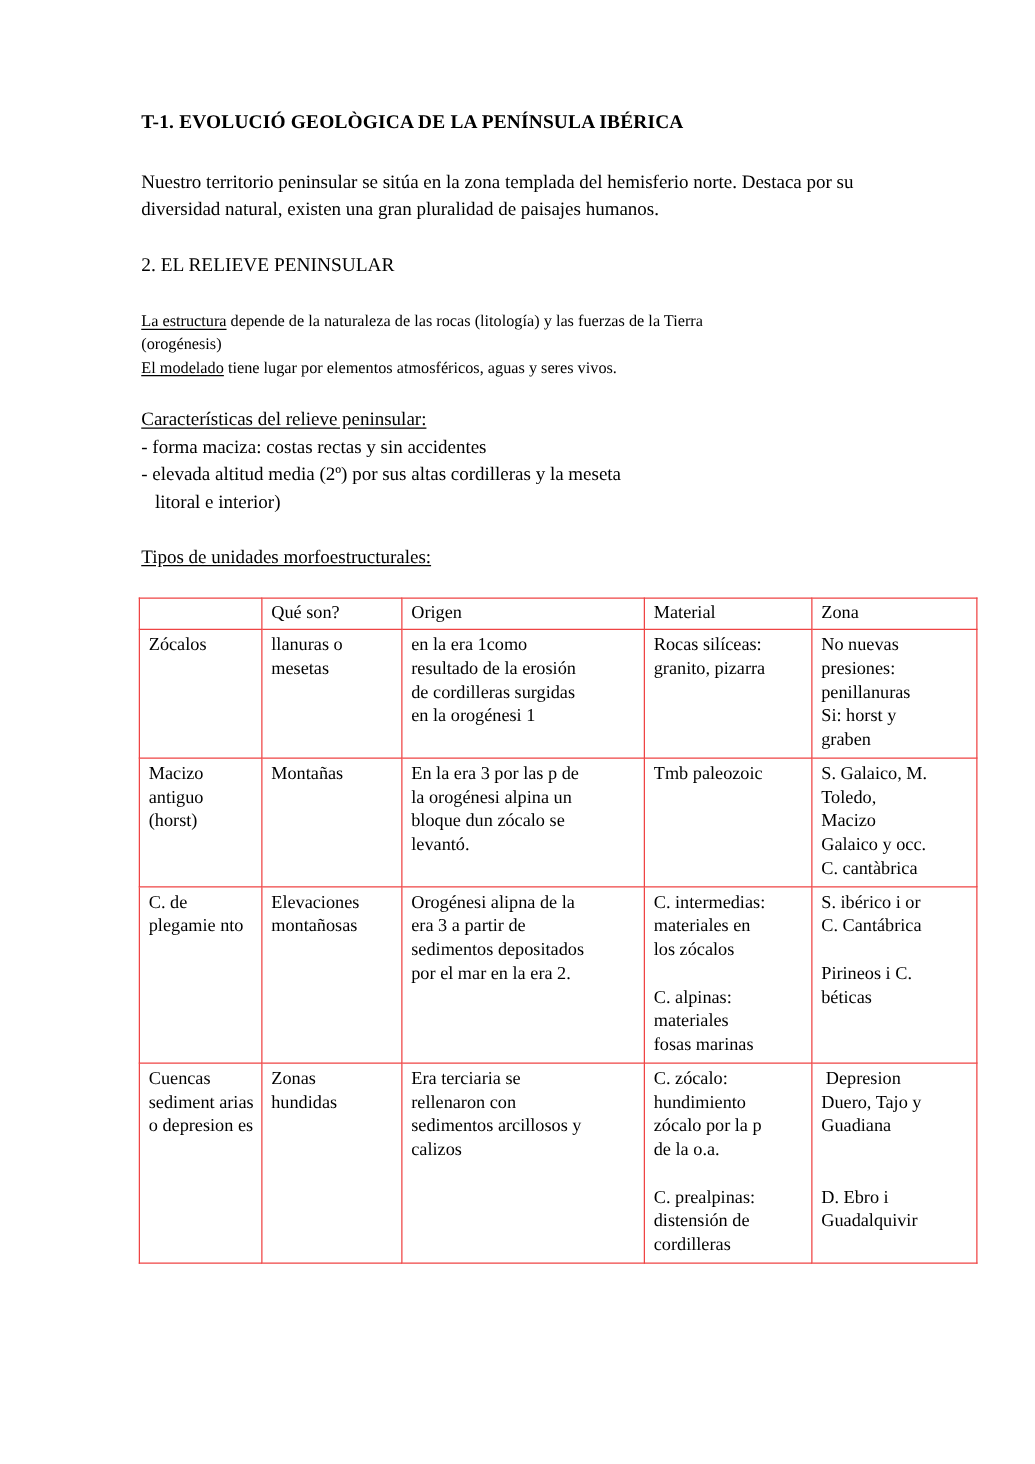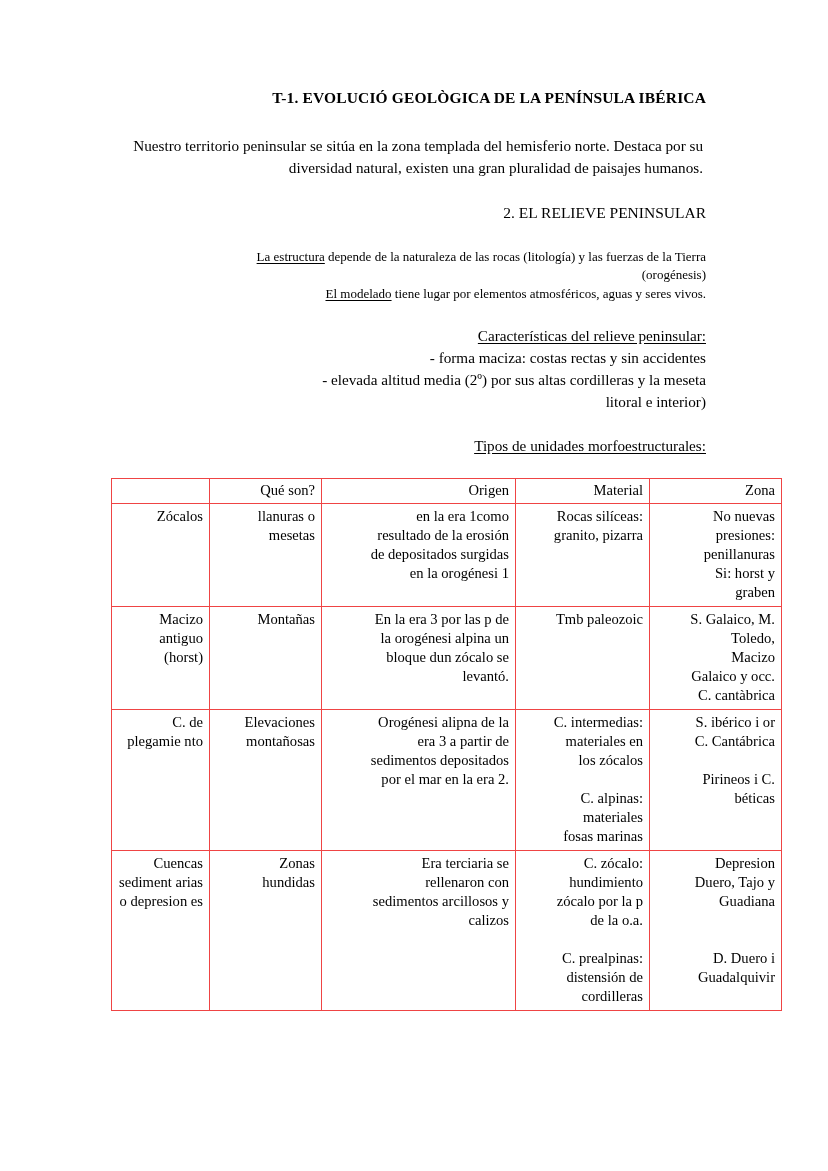--- a/index.html
+++ b/index.html
@@ -14,21 +14,20 @@
     color: #000000;
     -webkit-font-smoothing: antialiased;
   }
   .page {
     position: relative;
     width: 819px;
     height: 1171px;
     background: #ffffff;
     box-sizing: border-box;
     padding: 88px 113px 0 113px;
-    text-align: right;
   }
   .doc-title {
     font-size: 15.5px;
     font-weight: bold;
     letter-spacing: 0.15px;
     margin: 0 0 28px 0;
     line-height: 1.25;
   }
   .section-heading {
     font-size: 15.5px;
@@ -132,21 +131,21 @@
 
       <tr>
         <td class="c1">Zócalos</td>
         <td class="c2">
           <span class="cell-ln">llanuras o</span>
           <span class="cell-ln">mesetas</span>
         </td>
         <td class="c3">
           <span class="cell-ln">en la era 1como</span>
           <span class="cell-ln">resultado de la erosión</span>
-          <span class="cell-ln">de depositados surgidas</span>
+          <span class="cell-ln">de cordilleras surgidas</span>
           <span class="cell-ln">en la orogénesi 1</span>
         </td>
         <td class="c4">
           <span class="cell-ln">Rocas silíceas:</span>
           <span class="cell-ln">granito, pizarra</span>
         </td>
         <td class="c5">
           <span class="cell-ln">No nuevas</span>
           <span class="cell-ln">presiones:</span>
           <span class="cell-ln">penillanuras</span>
@@ -229,20 +228,20 @@
           <span class="cell-ln">C. prealpinas:</span>
           <span class="cell-ln">distensión de</span>
           <span class="cell-ln">cordilleras</span>
         </td>
         <td class="c5">
           <span class="cell-ln lead-sp"> Depresion</span>
           <span class="cell-ln">Duero, Tajo y</span>
           <span class="cell-ln">Guadiana</span>
           <span class="gap"></span>
           <span class="gap"></span>
-          <span class="cell-ln">D. Duero i</span>
+          <span class="cell-ln">D. Ebro i</span>
           <span class="cell-ln">Guadalquivir</span>
         </td>
       </tr>
     </tbody>
   </table>
 
 </div>
 
 </body></html>

